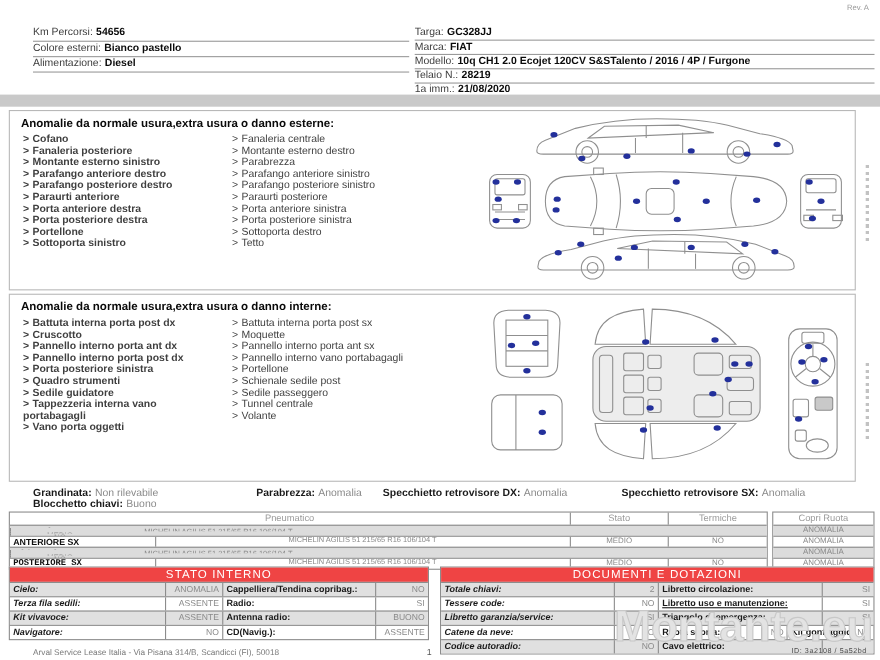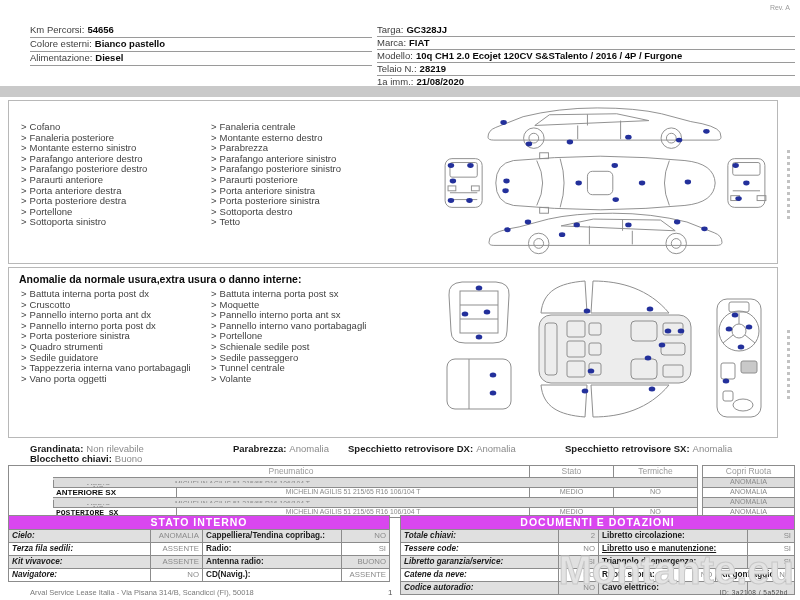--- a/index.html
+++ b/index.html
@@ -17,21 +17,21 @@
   .hb-right .hrow{height:12px;line-height:11px;}
   .hlabel{color:#3d3d3d;text-align:right;}
   .hvalue{font-weight:bold;color:#0a0a0a;margin-left:3px;}
   .grayband{position:absolute;left:0;top:86px;width:800px;height:11px;background:#c9c9c9;}
   
   .abox{position:absolute;left:8px;width:770px;border:1px solid #b8b8b8;background:#fff;box-sizing:border-box;}
   #box-ext{top:100px;height:164px;}
   #box-int{top:267px;height:171px;}
   .ahead{position:absolute;left:10px;top:5px;font-size:10.5px;font-weight:bold;color:#0a0a0a;}
   .acol{position:absolute;top:21px;font-size:9.5px;color:#3f3f3f;line-height:10.6px;}
-  .acol1{left:12px;width:172px;}
+  .acol1{left:12px;width:172px;font-weight:bold;}
   .acol2{left:202px;width:175px;}
   .aitem .bullet{margin-right:3px;}
   .diagram{position:absolute;right:2px;}
   .diagram *{stroke:#8f8f8f;stroke-width:1;fill:none;}
   
   .edgemark{position:absolute;left:787px;width:3px;
             background:repeating-linear-gradient(#c2c2c2 0 3px,transparent 3px 6px);}
   
   .stitem{position:absolute;font-size:9.5px;white-space:nowrap;}
   .stlb{font-weight:bold;color:#1a1a1a;}
@@ -43,21 +43,21 @@
   .trow + .trow{border-top:1px solid #8c8c8c;}
   .tc{box-sizing:border-box;overflow:hidden;white-space:nowrap;border-left:1px solid #8c8c8c;}
   .tc:first-child{border-left:none;}
   .thx{color:#9b9b9b;font-size:8.5px;text-align:center;line-height:10px;}
   .pos{font-weight:bold;font-size:8px;color:#111;padding-left:3px;line-height:9px;}
   .tire{font-size:6.8px;color:#8a8a8a;text-align:center;line-height:8.5px;}
   .mid{font-size:7.2px;color:#8a8a8a;text-align:center;line-height:8.5px;}
   .sh{background:#dcdcdc;flex-direction:column;}
   
   .btbl{position:absolute;top:515px;border:1px solid #8c8c8c;box-sizing:border-box;background:#fff;}
-  .bhd{background:#d946ef;color:#fff;font-weight:bold;font-size:10.5px;letter-spacing:1px;
+  .bhd{background:#ef4444;color:#fff;font-weight:normal;font-size:10.5px;letter-spacing:1px;
        text-align:center;line-height:13px;height:13px;}
   .brow{display:flex;height:12px;border-top:1px solid #8c8c8c;}
   .brow > span{box-sizing:border-box;overflow:hidden;white-space:nowrap;border-left:1px solid #8c8c8c;}
   .brow > span:first-child{border-left:none;font-style:italic;}
   .bl{font-weight:bold;font-size:8.2px;color:#1a1a1a;padding-left:3px;line-height:12px;}
   .bv{font-size:7.8px;color:#8a8a8a;text-align:right;padding-right:3px;line-height:12px;}
   .sh2{background:#e0e0e0;}
   
   .company{position:absolute;left:30px;top:588px;font-size:7.5px;color:#7a7a7a;}
   .pagenum{position:absolute;left:388px;top:588px;font-size:8px;color:#555;}
@@ -82,20 +82,21 @@
     <div class="hrow"><span class="hlabel">Targa:</span><span class="hvalue">GC328JJ</span></div>
     <div class="hrow"><span class="hlabel">Marca:</span><span class="hvalue">FIAT</span></div>
     <div class="hrow"><span class="hlabel">Modello:</span><span class="hvalue">10q CH1 2.0 Ecojet 120CV S&amp;STalento / 2016 / 4P / Furgone</span></div>
     <div class="hrow"><span class="hlabel">Telaio N.:</span><span class="hvalue">28219</span></div>
     <div class="hrow"><span class="hlabel">1a imm.:</span><span class="hvalue">21/08/2020</span></div>
   </div>
 
   <div class="grayband"></div>
 
   <div class="abox" id="box-ext">
+    <div class="ahead">Anomalie da normale usura,extra usura o danno esterne:</div>
     <div class="acol acol1">
         <div class="aitem"><span class="bullet">&gt;</span><span>Cofano</span></div>
         <div class="aitem"><span class="bullet">&gt;</span><span>Fanaleria posteriore</span></div>
         <div class="aitem"><span class="bullet">&gt;</span><span>Montante esterno sinistro</span></div>
         <div class="aitem"><span class="bullet">&gt;</span><span>Parafango anteriore destro</span></div>
         <div class="aitem"><span class="bullet">&gt;</span><span>Parafango posteriore destro</span></div>
         <div class="aitem"><span class="bullet">&gt;</span><span>Paraurti anteriore</span></div>
         <div class="aitem"><span class="bullet">&gt;</span><span>Porta anteriore destra</span></div>
         <div class="aitem"><span class="bullet">&gt;</span><span>Porta posteriore destra</span></div>
         <div class="aitem"><span class="bullet">&gt;</span><span>Portellone</span></div>
@@ -276,21 +277,21 @@
 
   <div class="edgemark" style="top:150px;height:70px;"></div>
   <div class="edgemark" style="top:330px;height:70px;"></div>
 
   <div class="stitem" style="left:30px;top:443px;"><span class="stlb">Grandinata:</span><span class="stvl">Non rilevabile</span></div>
   <div class="stitem" style="left:233px;top:443px;"><span class="stlb">Parabrezza:</span><span class="stvl">Anomalia</span></div>
   <div class="stitem" style="left:348px;top:443px;"><span class="stlb">Specchietto retrovisore DX:</span><span class="stvl">Anomalia</span></div>
   <div class="stitem" style="left:565px;top:443px;"><span class="stlb">Specchietto retrovisore SX:</span><span class="stvl">Anomalia</span></div>
   <div class="stitem" style="left:30px;top:453px;"><span class="stlb">Blocchetto chiavi:</span><span class="stvl">Buono</span></div>
 
-  <div class="tbl" style="left:8px;top:465px;width:690px;padding-left:44px;">
+  <div class="tbl" style="left:8px;top:465px;width:690px;">
     <div class="trow h">
       <span class="tc thx" style="width:510px;line-height:11px;">Pneumatico</span>
       <span class="tc thx" style="width:90px;line-height:11px;">Stato</span>
       <span class="tc thx" style="width:90px;line-height:11px;">Termiche</span>
     </div>
     <div class="trow sh">
       <span class="tc pos" style="width:132px;">ANTERIORE DX</span>
       <span class="tc tire" style="width:378px;">MICHELIN AGILIS 51 215/65 R16 106/104 T</span>
       <span class="tc mid" style="width:90px;">MEDIO</span>
       <span class="tc mid" style="width:90px;">NO</span>

